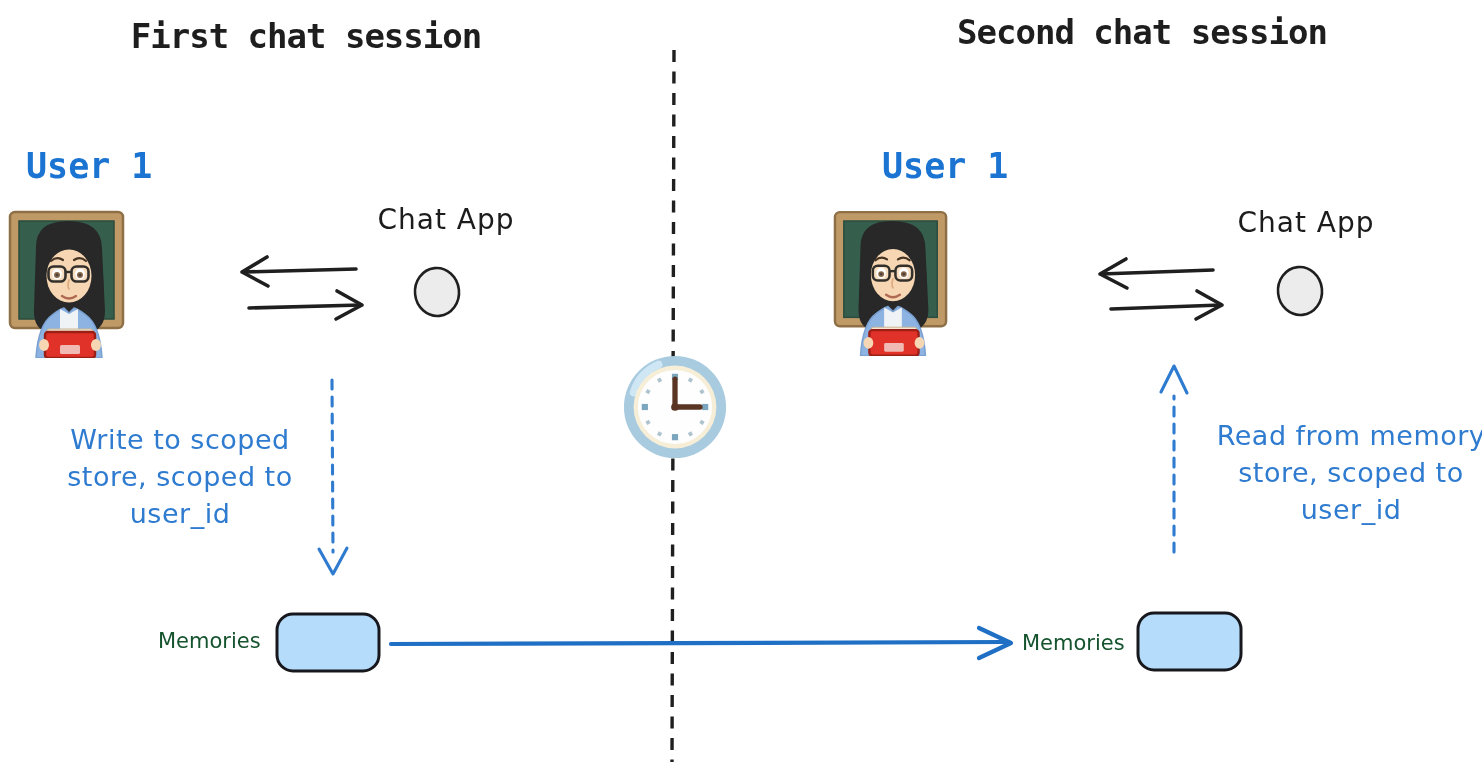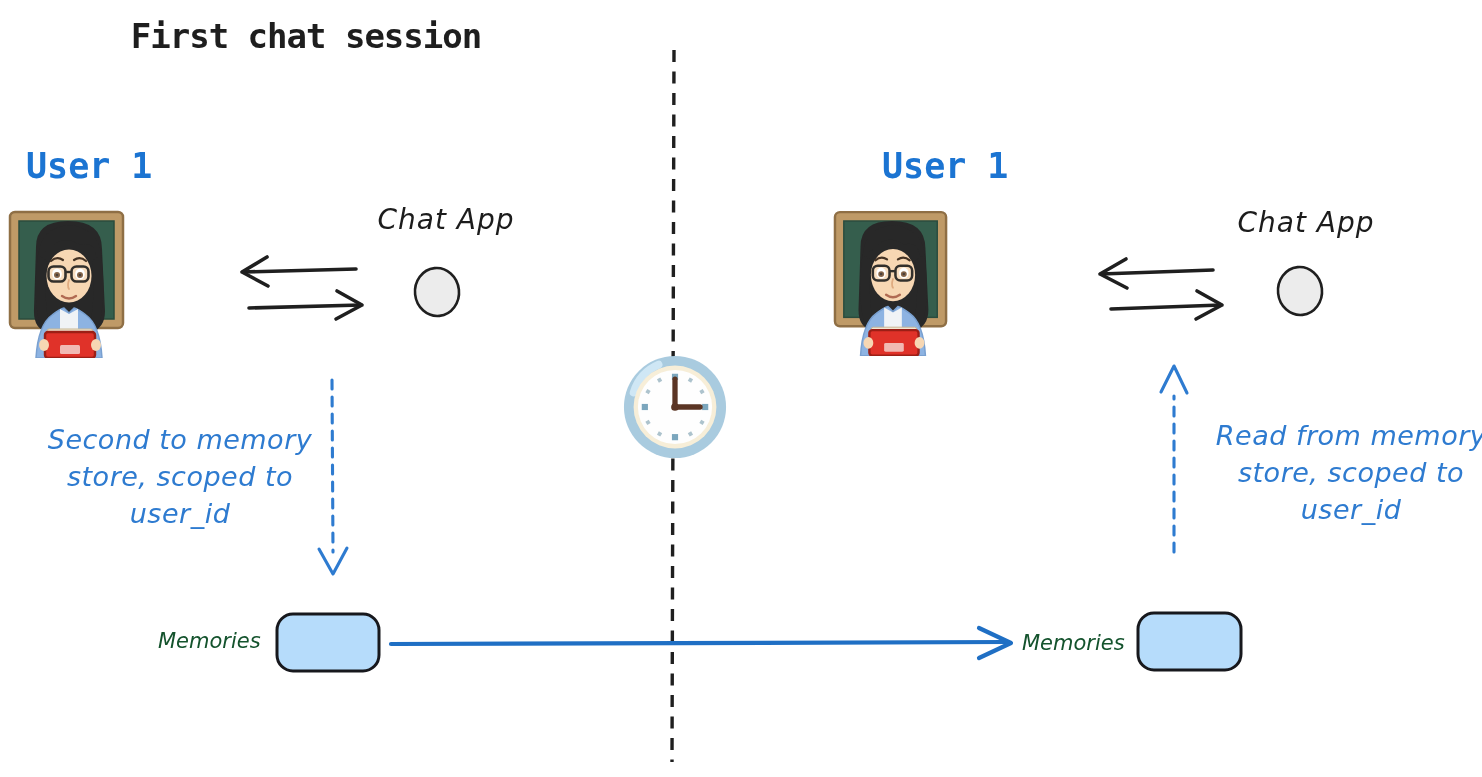--- a/index.html
+++ b/index.html
@@ -29,21 +29,20 @@
   }
   .user-label{
     font-family:"DejaVu Sans Mono","Liberation Mono",monospace;
     font-weight:700;
     font-size:35px;
     color:#1b74d2;
     white-space:nowrap;
   }
   .hand{
     font-family:"DejaVu Sans", sans-serif;
-    font-style:italic;
   }
   .chat-app-label{
     font-size:28px;
     letter-spacing:1px;
     color:#1c1c1c;
     text-align:center;
     white-space:nowrap;
   }
   .memory-note{
     font-size:27px;
@@ -169,29 +168,30 @@
     <use href="#teacher"></use>
   </svg>
   <svg class="abs emoji-layer" style="left:833px;top:203px;" width="118" height="153">
     <use href="#teacher"></use>
   </svg>
   <svg class="abs clock-layer" style="left:622px;top:354px;" width="106" height="106">
     <use href="#clock3"></use>
   </svg>
 
   <div class="abs txt session-title" style="left:106px;top:16px;width:400px;">First chat session</div>
+  <div class="abs txt session-title" style="left:942px;top:12px;width:400px;">Second chat session</div>
 
   <div class="abs txt user-label" style="left:26px;top:146px;">User 1</div>
   <div class="abs txt user-label" style="left:882px;top:146px;">User 1</div>
 
   <div class="abs txt hand chat-app-label" style="left:346px;top:203px;width:200px;">Chat App</div>
   <div class="abs txt hand chat-app-label" style="left:1206px;top:206px;width:200px;">Chat App</div>
 
   <div class="abs txt hand memory-note" style="left:30px;top:421px;width:300px;">
-    <div>Second to memory</div>
+    <div>Write to scoped</div>
     <div>store, scoped to</div>
     <div>user_id</div>
   </div>
   <div class="abs txt hand memory-note" style="left:1196px;top:417px;width:310px;">
     <div>Read from memory</div>
     <div>store, scoped to</div>
     <div>user_id</div>
   </div>
 
   <div class="abs txt hand memories-label" style="left:158px;top:629px;width:100px;">Memories</div>

